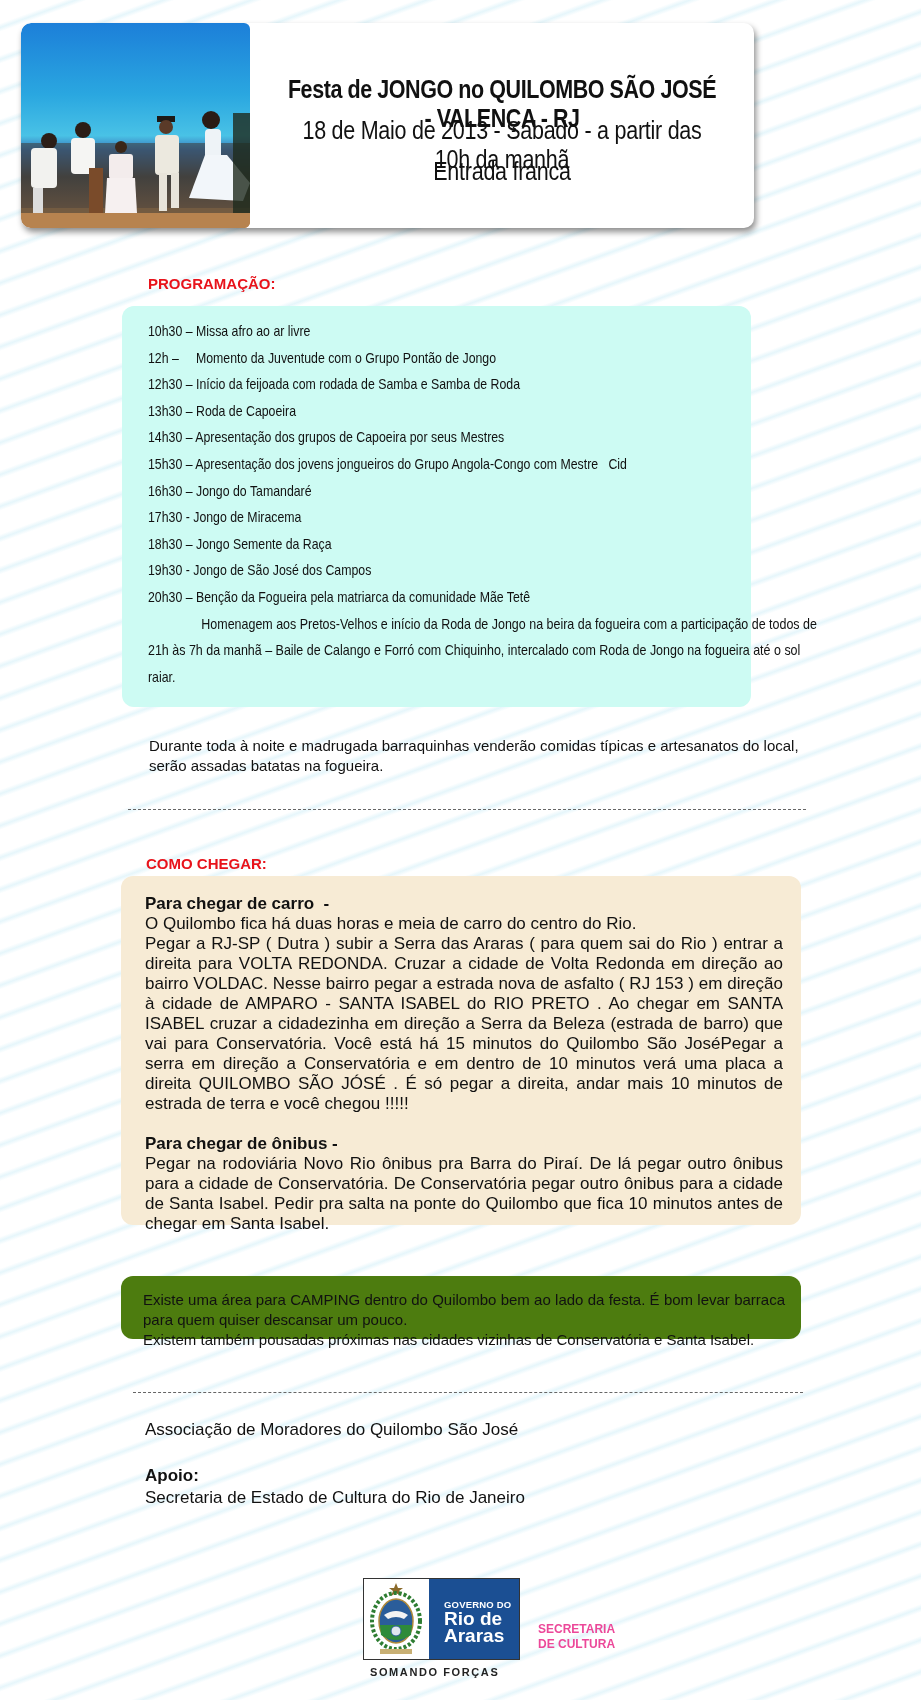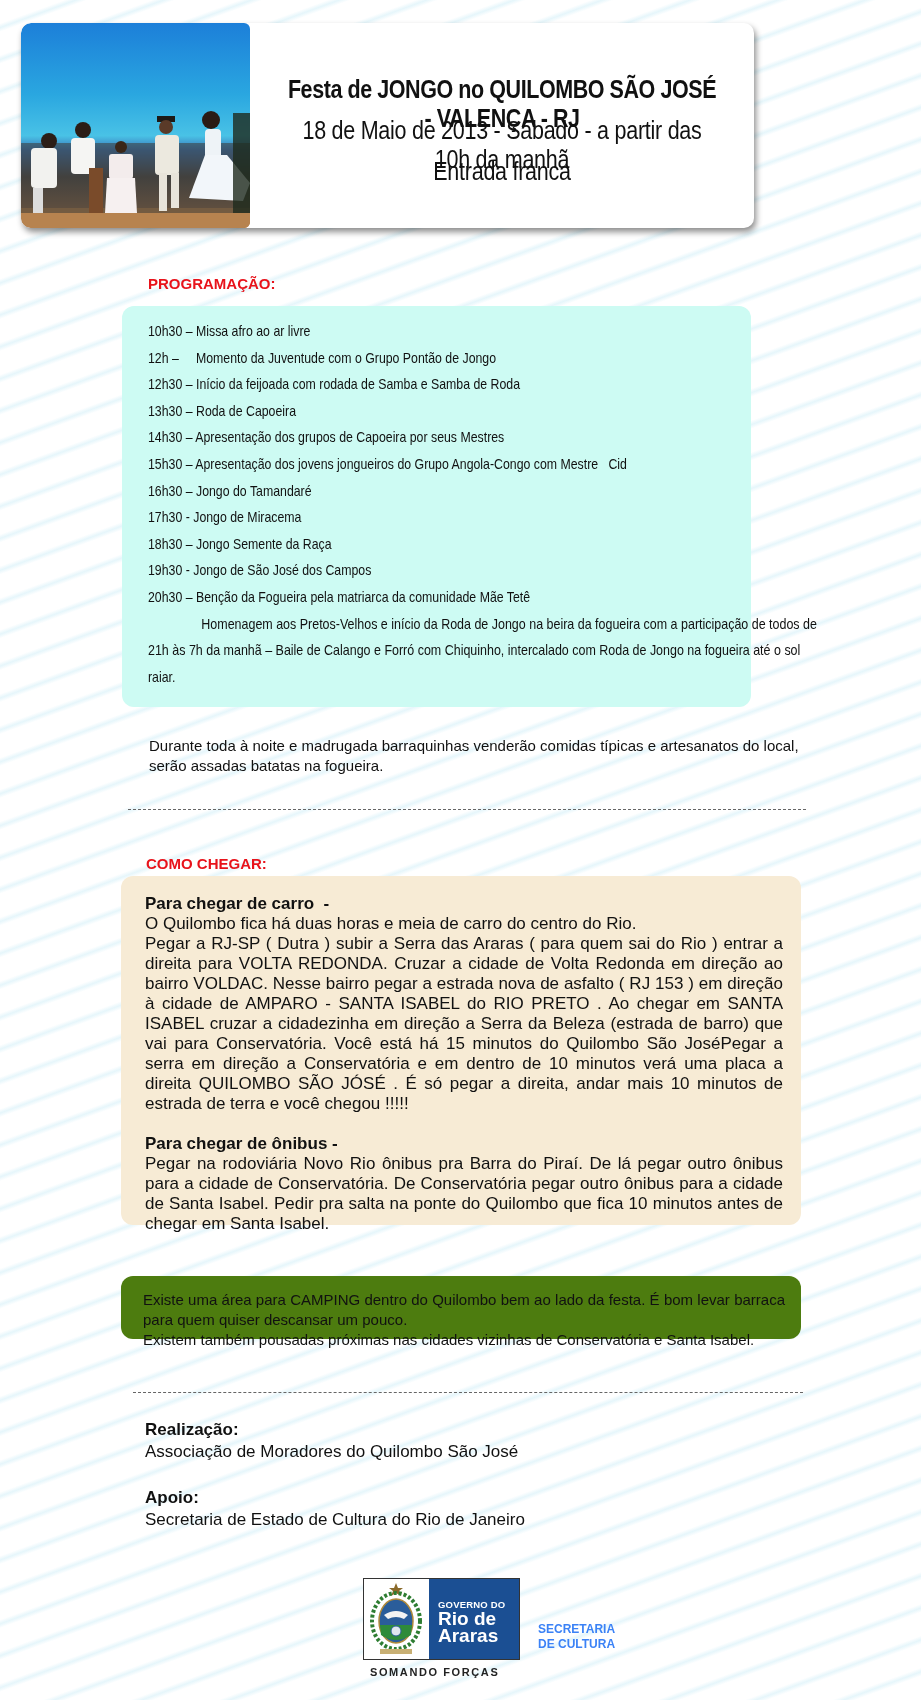--- a/index.html
+++ b/index.html
@@ -97,31 +97,31 @@
     }
     .credits .lbl { font-weight: bold; }
     .credits .gap { height: 24px; }
     .logo {
       position: absolute; left: 363px; top: 1578px; width: 155px; height: 80px;
       border: 1.5px solid #333; background: #fff;
     }
     .logo .crest { position: absolute; left: 0; top: 0; width: 65px; height: 80px; }
     .logo .blue {
       position: absolute; left: 65px; top: 0; right: 0; bottom: 0;
-      background: #1b4f93; color: #fff; padding-left: 9px;
+      background: #1b4f93; color: #fff; padding-left: 15px;
     }
     .logo .gov { font-size: 9.5px; font-weight: bold; margin-top: 20px; letter-spacing: 0.2px; }
     .logo .rio { font-size: 19px; font-weight: bold; line-height: 17px; }
     .somando {
       position: absolute; left: 370px; top: 1666px;
       font-size: 11px; font-weight: bold; letter-spacing: 1.6px; color: #222;
     }
     .secretaria {
       position: absolute; left: 538px; top: 1622px;
-      font-size: 12px; font-weight: bold; line-height: 15px; color: #3b82f6;
+      font-size: 12px; font-weight: bold; line-height: 15px; color: #ec4899;
     }
   </style>
 </head>
 <body>
 
 <div class="header">
   <div class="photo">
     <svg width="229" height="205" viewBox="0 0 229 205">
 
       <rect x="0" y="185" width="229" height="20" fill="#b7834f"></rect>
@@ -200,21 +200,20 @@
 <div class="box stay-box">
   <div class="stay-inner">
     <p>Existe uma área para CAMPING dentro do Quilombo bem ao lado da festa. É bom levar barraca para quem quiser descansar um pouco.</p>
     <p>Existem também pousadas próximas nas cidades vizinhas de Conservatória e Santa Isabel.</p>
   </div>
 </div>
 
 <div class="divider" style="left:133px; top:1392px; width:670px;"></div>
 
 <div class="credits">
-  <div class="lbl">Realização:</div>
   <div>Associação de Moradores do Quilombo São José</div>
   <div class="gap"></div>
   <div class="lbl">Apoio:</div>
   <div>Secretaria de Estado de Cultura do Rio de Janeiro</div>
 </div>
 
 <div class="logo">
   <div class="crest">
     <svg width="65" height="80" viewBox="0 0 65 80">
       <polygon points="32,4 34,9 39,9 35,12 37,17 32,14 27,17 29,12 25,9 30,9" fill="#8a6a2a"></polygon>

